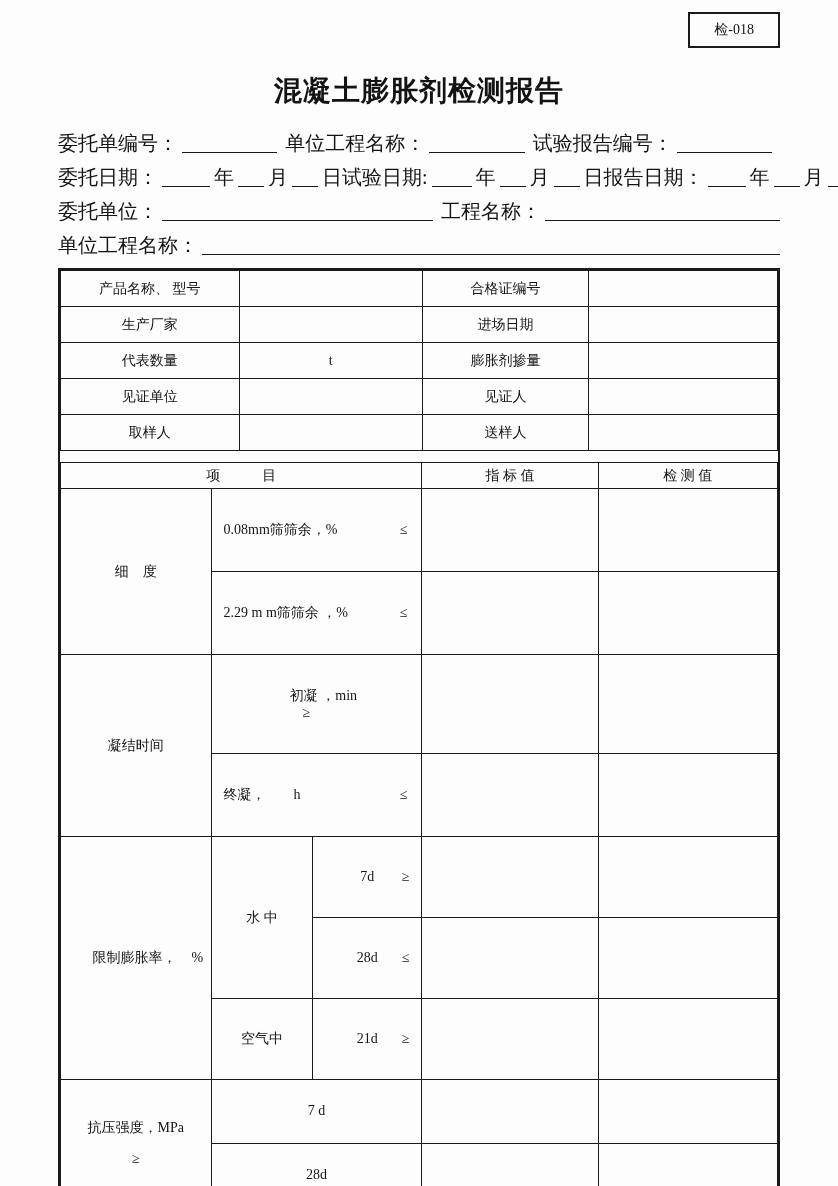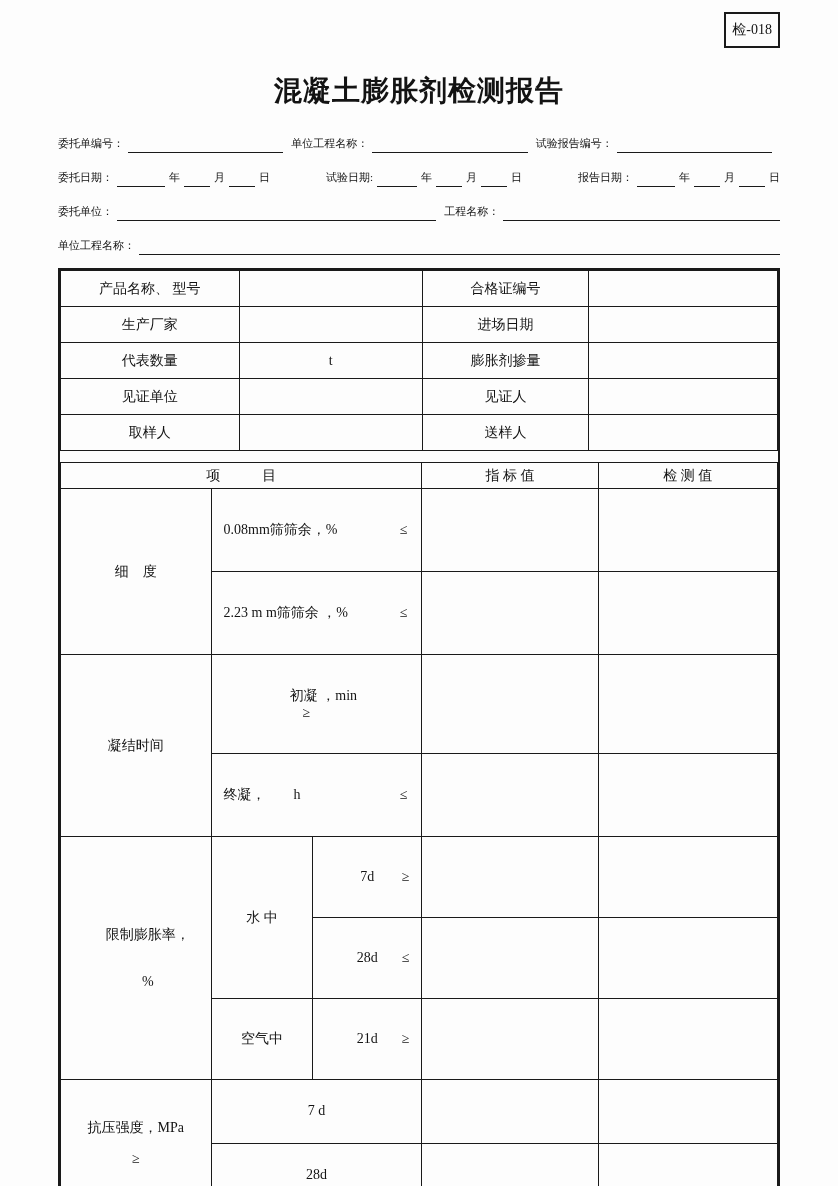--- a/index.html
+++ b/index.html
@@ -8,24 +8,24 @@
     width:838px; height:1186px; background:#fdfdfd; margin:0 auto;
     position:relative; color:#131313;
     font-family:"Liberation Serif","DejaVu Serif",serif;
     padding:0 58px; overflow:hidden;
   }
   
   .titlebar { padding-top:72px; text-align:center; position:relative; }
   .title { font-size:28px; font-weight:700; letter-spacing:1px; display:inline-block; }
   .badge {
     position:absolute; top:12px; right:0px;
-    border:2px solid #1a1a1a; padding:7px 6px; font-size:14px; background:#fdfdfd;
+    border:2px solid #1a1a1a; padding:7px 24px; font-size:14px; background:#fdfdfd;
   }
   
-  .fields { margin-top:22px; font-size:11px; }
+  .fields { margin-top:22px; font-size:20px; }
   .frow { display:flex; align-items:flex-end; height:21px; margin-bottom:13px; line-height:20px; }
   .flabel { white-space:pre; }
   .ul { border-bottom:1px solid #1a1a1a; height:19px; flex:1; margin:0 8px 0 4px; }
   .ul.fixed { flex:none; margin:0 4px; }
   .dgroup { display:flex; align-items:flex-end; }
   .frow.dates { justify-content:space-between; }
   
   .frame { margin-top:8px; border:2px solid #1a1a1a; }
   table { border-collapse:collapse; width:100%; table-layout:fixed; }
   td {
@@ -36,21 +36,21 @@
   .t2 tr { height:26px; }
   .spacer { height:11px; }
   
   .crit { display:flex; align-items:center; justify-content:space-between; padding:0 14px 0 12px; }
   .crit.p28 { padding-left:28px;flex-direction:column; }
   .crit.symin .csym { margin-right:34px; }
   .agecell { position:relative; display:flex; align-items:center; justify-content:center; }
   .agecell .csym { position:absolute; right:12px; }
   
   .stack2 { height:62px; display:flex; flex-direction:column; justify-content:space-around; align-items:center; }
-  .stack3 { height:95px; display:flex; flex-direction:column; justify-content:space-around; align-items:center;padding-left:24px; }
+  .stack3 { height:95px; display:flex; flex-direction:row; justify-content:space-around; align-items:center;padding-left:24px; }
 </style>
 </head>
 <body>
 
 <div class="page">
 
   <div class="titlebar">
     <span class="title">混凝土膨胀剂检测报告</span>
     <span class="badge">检-018</span>
   </div>
@@ -178,21 +178,21 @@
             <span>0.08mm筛筛余，%</span>
             <span class="csym">≤</span>
           </div>
         </td>
         <td></td>
         <td></td>
       </tr>
       <tr>
         <td colspan="2">
           <div class="crit">
-            <span>2.23 m m筛筛余 ，%</span>
+            <span>2.29 m m筛筛余 ，%</span>
             <span class="csym">≤</span>
           </div>
         </td>
         <td></td>
         <td></td>
       </tr>
 
       <tr>
         <td rowspan="2">凝结时间</td>
         <td colspan="2">

